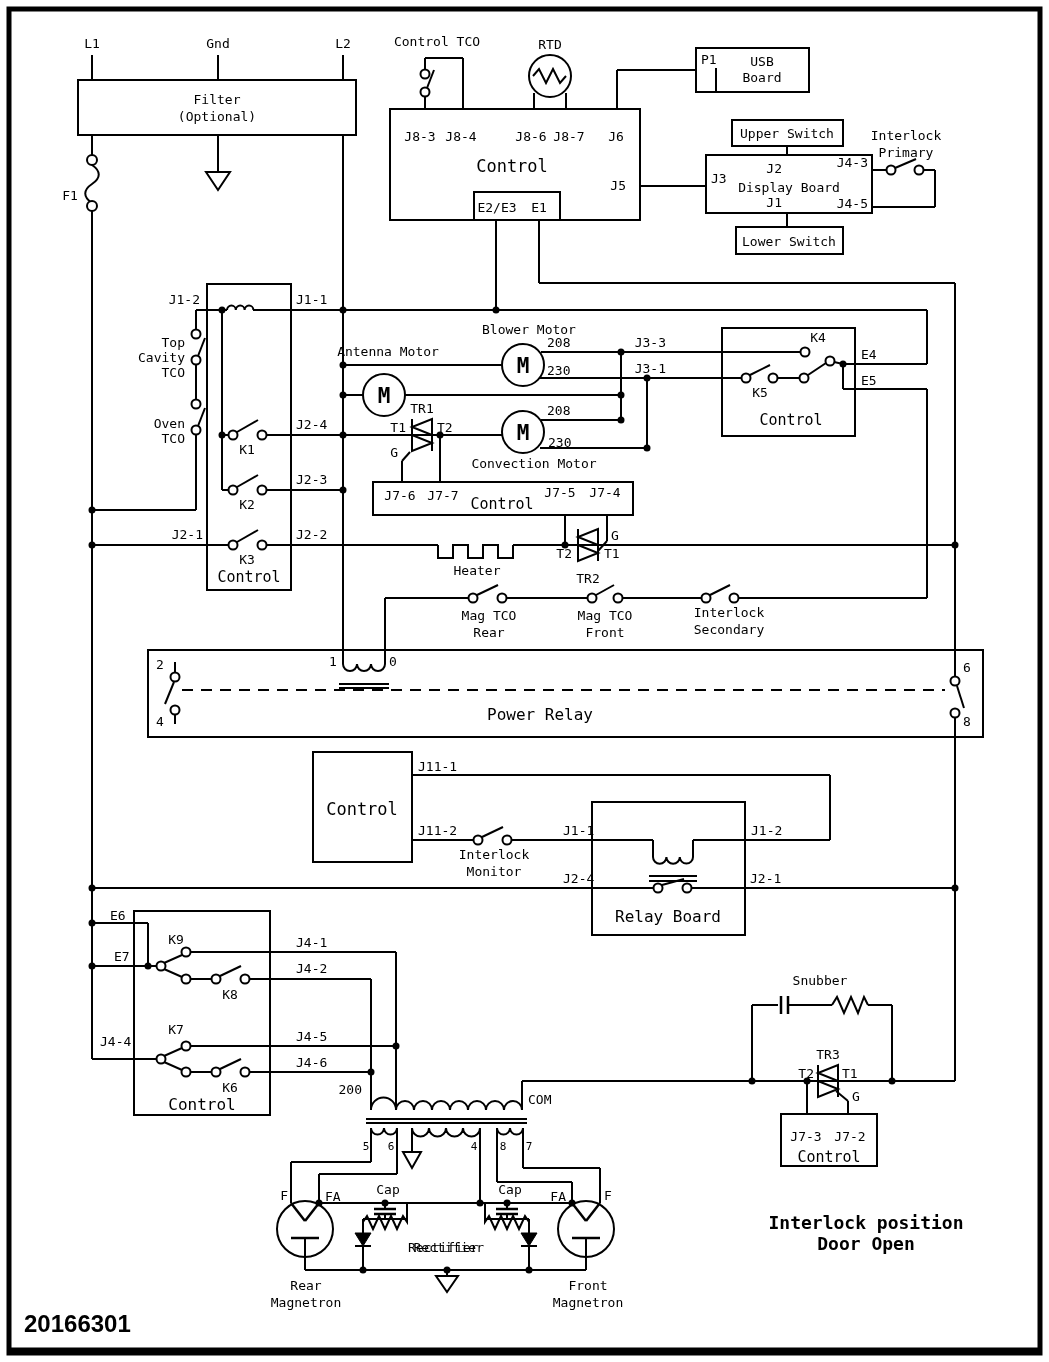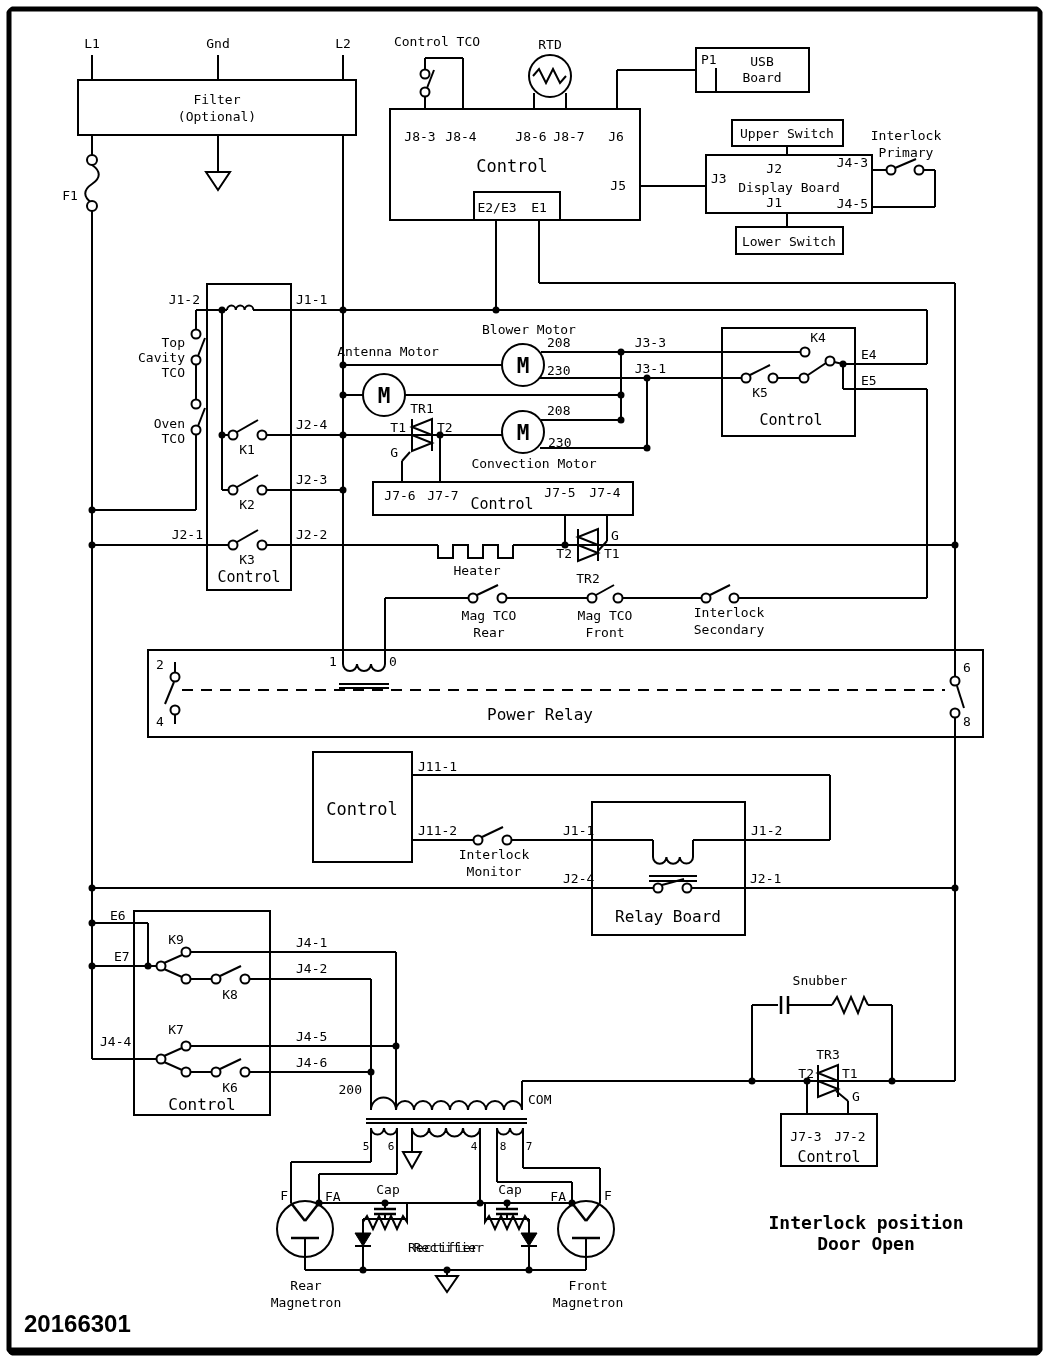--- a/index.html
+++ b/index.html
@@ -1,16 +1,16 @@
 <!DOCTYPE html>
 <html><head>
 <meta charset="utf-8">
 <style>
   html,body{margin:0;padding:0;background:#ffffff;}
-  .stage{position:relative;width:1049px;height:1362px;background:#fff;overflow:hidden;border-radius:30px;}
+  .stage{position:relative;width:1049px;height:1362px;background:#fff;overflow:hidden;}
   svg{display:block;font-family:"DejaVu Sans Mono",monospace;}
   svg line, svg path, svg polyline{stroke:#000;stroke-width:2;fill:none;}
   svg rect.box{fill:none;stroke:#000;stroke-width:2;}
   svg circle.sw{fill:#fff;stroke:#000;stroke-width:2;}
   svg circle.dot{fill:#000;stroke:none;}
   svg polygon.open{fill:none;stroke:#000;stroke-width:2;}
   svg polygon.solid{fill:#000;stroke:#000;stroke-width:1;}
   svg text{fill:#000;font-size:13px;text-anchor:middle;}
   svg text.ts{text-anchor:start;}
   svg text.te{text-anchor:end;}

